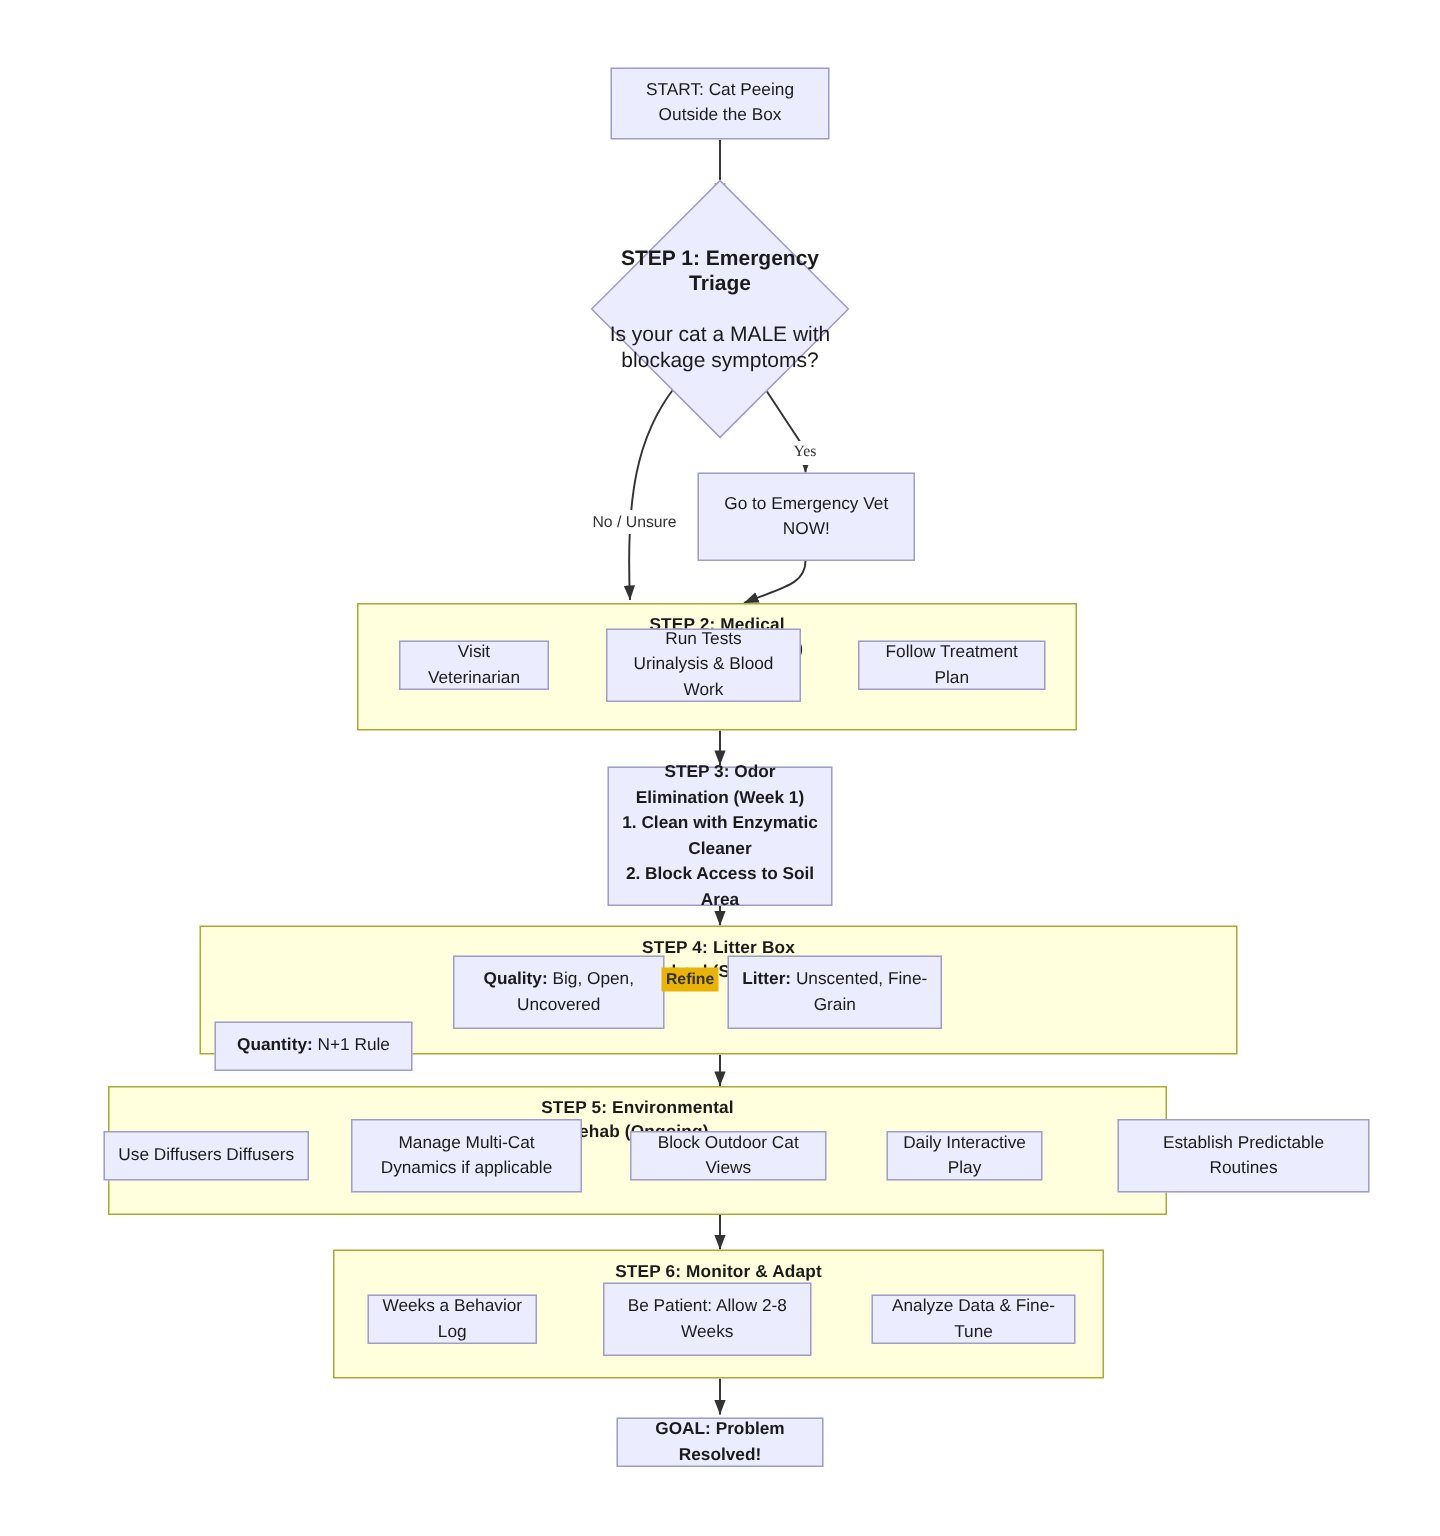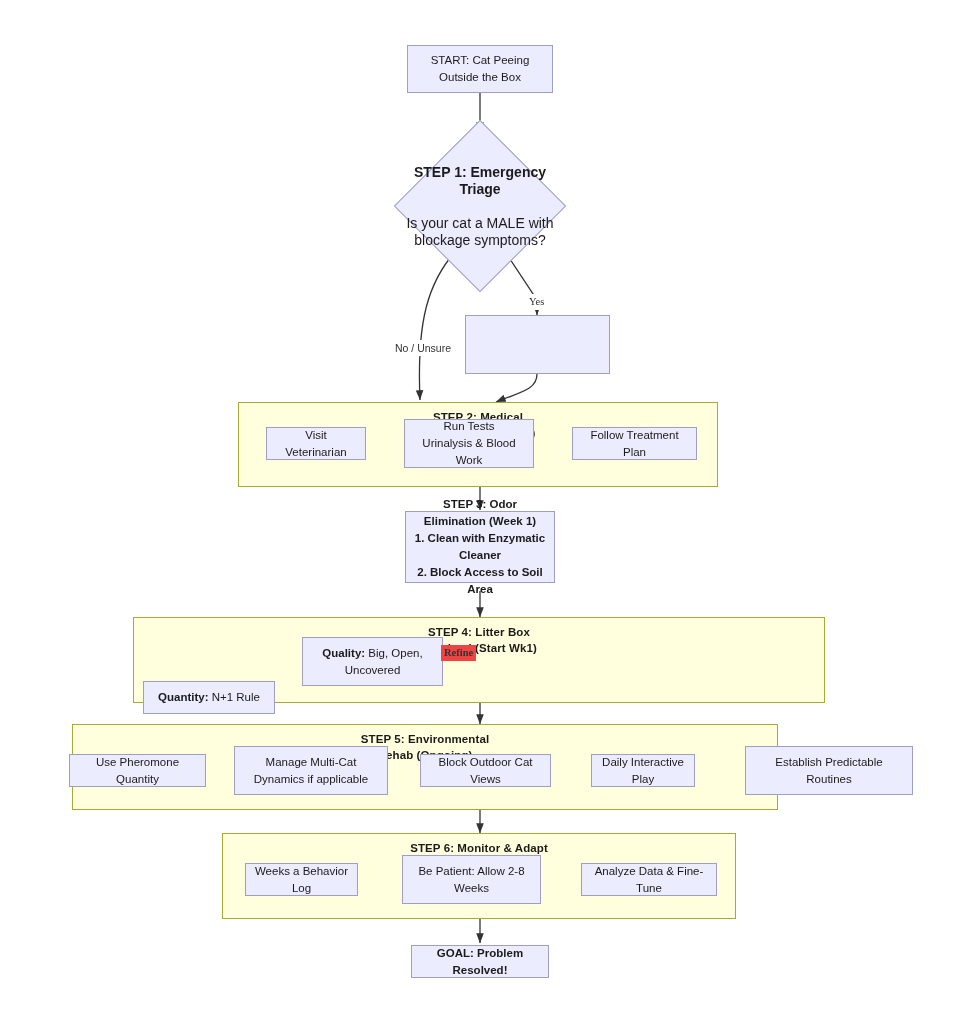--- a/index.html
+++ b/index.html
@@ -111,22 +111,21 @@
     position: absolute;
     background: #ffffff;
     font-size: 10.5px;
     color: #333333;
     padding: 1px 3px;
     line-height: 14px;
     white-space: nowrap;
     z-index: 5;
   }
   .edge-label.on-yellow {
-    background: #ef4444;
-    font-family: Liberation Serif, serif;
+    background: #eab308;
   }
 </style>
 </head>
 <body>
 
 <div id="flow-root">
 
   <svg class="edge-layer" viewBox="0 0 960 1024">
     <defs>
       <marker id="arrow" markerWidth="9" markerHeight="9" refX="7.5" refY="3.2" orient="auto" markerUnits="strokeWidth">
@@ -199,53 +198,57 @@
 
   <div class="decision" style="left:392px; top:130px; width:176px; height:152px;">
     <div class="dia-shape"></div>
     <div class="dia-label">
       <div style="font-weight:bold;">STEP 1: Emergency Triage</div>
       <div>Is your cat a MALE with blockage symptoms?</div>
     </div>
   </div>
 
   <div class="node" style="left:465px; top:315px; width:145px; height:59px; flex-direction:column; justify-content:center;">
+    <div>Go to Emergency Vet NOW!</div>
   </div>
 
   <div class="node" style="left:266px; top:427px; width:100px; height:33px;">
     <span class="txt">Visit Veterinarian</span>
   </div>
 
   <div class="node" style="left:404px; top:419px; width:130px; height:49px;">
     <span class="txt">Run Tests
 Urinalysis &amp; Blood Work</span>
   </div>
 
   <div class="node" style="left:572px; top:427px; width:125px; height:33px;">
     <span class="txt">Follow Treatment Plan</span>
   </div>
 
-  <div class="node" style="left:405px; top:511px; width:150px; height:72px; font-weight:normal;">
+  <div class="node" style="left:405px; top:511px; width:150px; height:93px; font-weight:normal;">
     <span class="txt" style="font-weight:bold;">STEP 3: Odor Elimination (Week 1)
 1. Clean with Enzymatic Cleaner
 2. Block Access to Soil Area</span>
   </div>
 
   <div class="node" style="left:143px; top:645px; width:132px; height:33px;margin-top:36px;">
     <span class="txt"><b>Quantity:</b><span> N+1 Rule</span></span>
   </div>
 
   <div class="node" style="left:302px; top:637px; width:141px; height:49px;">
     <span class="txt"><b>Quality:</b><span> Big, Open, Uncovered</span></span>
   </div>
 
+  <div class="node" style="left:485px; top:637px; width:143px; height:49px;">
+    <span class="txt"><b>Litter:</b><span> Unscented, Fine-Grain</span></span>
+  </div>
 
 
   <div class="node" style="left:69px; top:754px; width:137px; height:33px;">
-    <span class="txt">Use Pheromone Quantity</span>
+    <span class="txt">Use Diffusers Diffusers</span>
   </div>
 
   <div class="node" style="left:234px; top:746px; width:154px; height:49px;">
     <span class="txt">Manage Multi-Cat Dynamics if applicable</span>
   </div>
 
   <div class="node" style="left:420px; top:754px; width:131px; height:33px;">
     <span class="txt">Block Outdoor Cat Views</span>
   </div>
 

